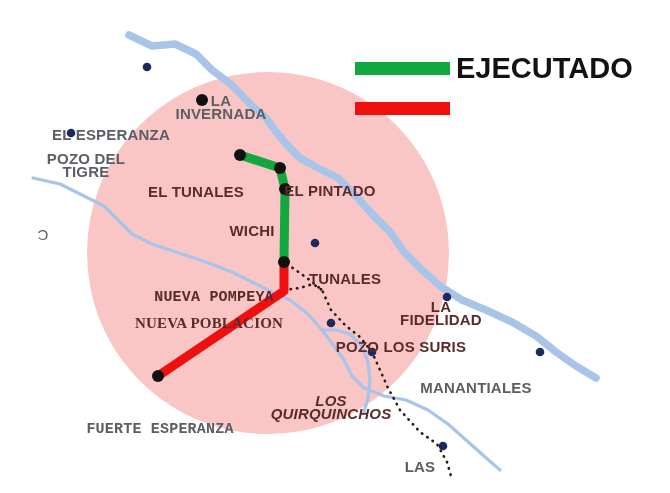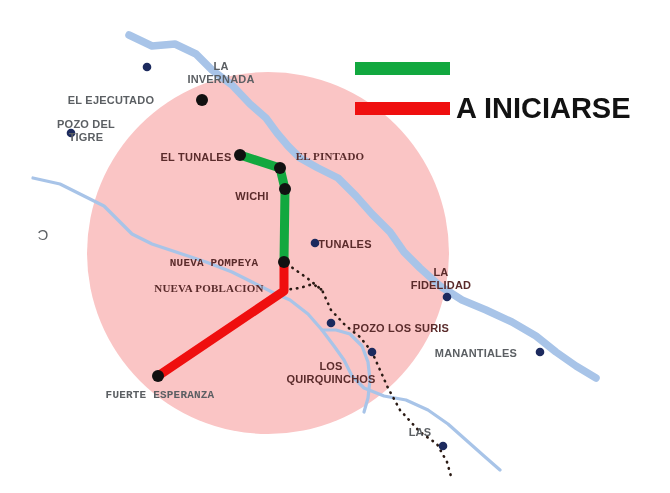--- a/index.html
+++ b/index.html
@@ -22,27 +22,28 @@
     position: absolute;
     left: 0;
     top: 0;
     width: 670px;
     height: 493px;
   }
   .lbl {
     position: absolute;
     font-family: "Liberation Sans", sans-serif;
     font-weight: bold;
-    font-size: 11px;
+    font-size: 15px;
     letter-spacing: 0.2px;
     line-height: 12.5px;
     white-space: pre;
     text-align: center;
     transform: translate(-50%, -50%);
     pointer-events: none;
+    margin-top: 35px;
   }
   .lbl.inside { color: #5a2b2b; }
   .lbl.outside { color: #5b5f63; }
   .legend {
     position: absolute;
     left: 355px;
     top: 48px;
     width: 300px;
   }
   .legend-row {
@@ -103,42 +104,42 @@
         <circle cx="372" cy="352" r="4.3" fill="#1c2a5e"></circle>
         <circle cx="158" cy="376" r="6" fill="#111111"></circle>
         <circle cx="443" cy="446" r="4.3" fill="#1c2a5e"></circle>
         <text x="43" y="240" font-size="15" fill="#5b5f63" font-family="&quot;Liberation Sans&quot;, sans-serif" text-anchor="middle">Ɔ</text>
       </g>
   </svg>
 
   <div id="labels">
       <div class="lbl outside" style="left: 221px; top: 72px;">LA
 INVERNADA</div>
-      <div class="lbl outside" style="left: 111px; top: 100px;">EL EJECUTADO</div>
+      <div class="lbl outside" style="left: 111px; top: 100px;">EL ESPERANZA</div>
       <div class="lbl outside" style="left: 86px; top: 130px;">POZO DEL
 TIGRE</div>
       <div class="lbl inside" style="left: 196px; top: 157px;">EL TUNALES</div>
-      <div class="lbl inside" style="left: 330px; top: 156px; font-family: Liberation Serif, serif;">EL PINTADO</div>
+      <div class="lbl inside" style="left: 330px; top: 156px;">EL PINTADO</div>
       <div class="lbl inside" style="left: 252px; top: 196px;">WICHI</div>
       <div class="lbl inside" style="left: 345px; top: 244px;">TUNALES</div>
       <div class="lbl inside" style="left: 214px; top: 263px; font-family: Liberation Mono, monospace;">NUEVA POMPEYA</div>
       <div class="lbl inside" style="left: 209px; top: 288px; font-family: Liberation Serif, serif;">NUEVA POBLACION</div>
       <div class="lbl inside" style="left: 441px; top: 278px;">LA
 FIDELIDAD</div>
-      <div class="lbl inside" style="left: 397px; top: 328px; padding-left: 8px;">POZO LOS SURIS</div>
+      <div class="lbl inside" style="left: 397px; top: 312px; padding-left: 8px;">POZO LOS SURIS</div>
       <div class="lbl outside" style="left: 476px; top: 353px;">MANANTIALES</div>
-      <div class="lbl inside" style="left: 331px; top: 372px;">LOS
+      <div class="lbl inside" style="left: 331px; top: 372px; font-style: italic;">LOS
 QUIRQUINCHOS</div>
       <div class="lbl outside" style="left: 160px; top: 395px; font-family: Liberation Mono, monospace;">FUERTE ESPERANZA</div>
       <div class="lbl outside" style="left: 420px; top: 432px;">LAS</div>
     </div>
 
   <div class="legend">
     <div class="legend-row">
       <span class="legend-bar green"></span>
+      <span class="legend-text">EJECUTADO</span>
     </div>
     <div class="legend-row">
       <span class="legend-bar red"></span>
-      <span class="legend-text">A INICIARSE</span>
     </div>
   </div>
 
 </div>
 
 </body></html>

